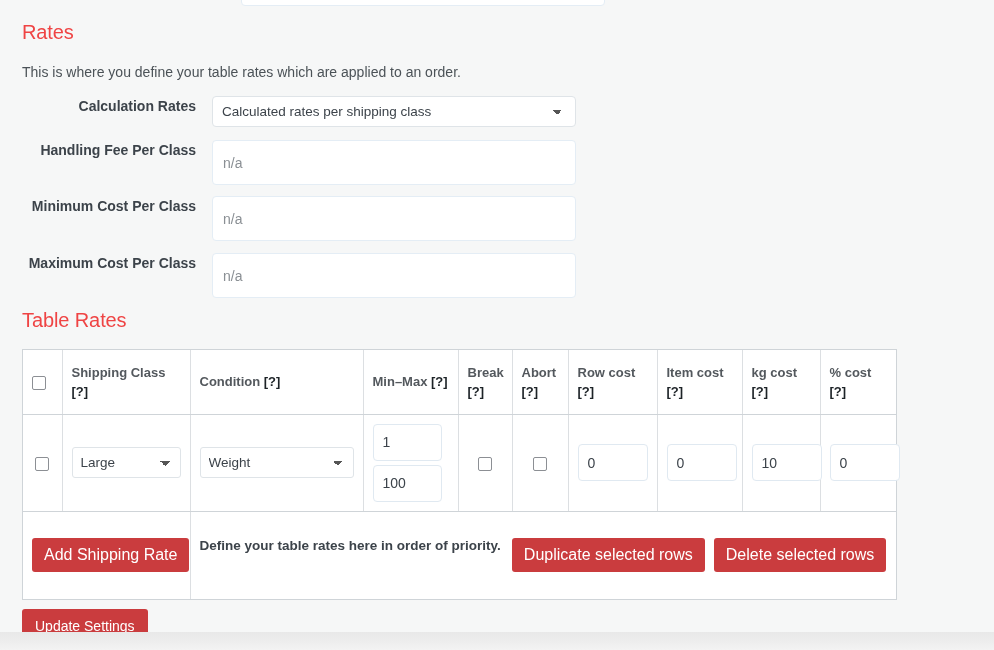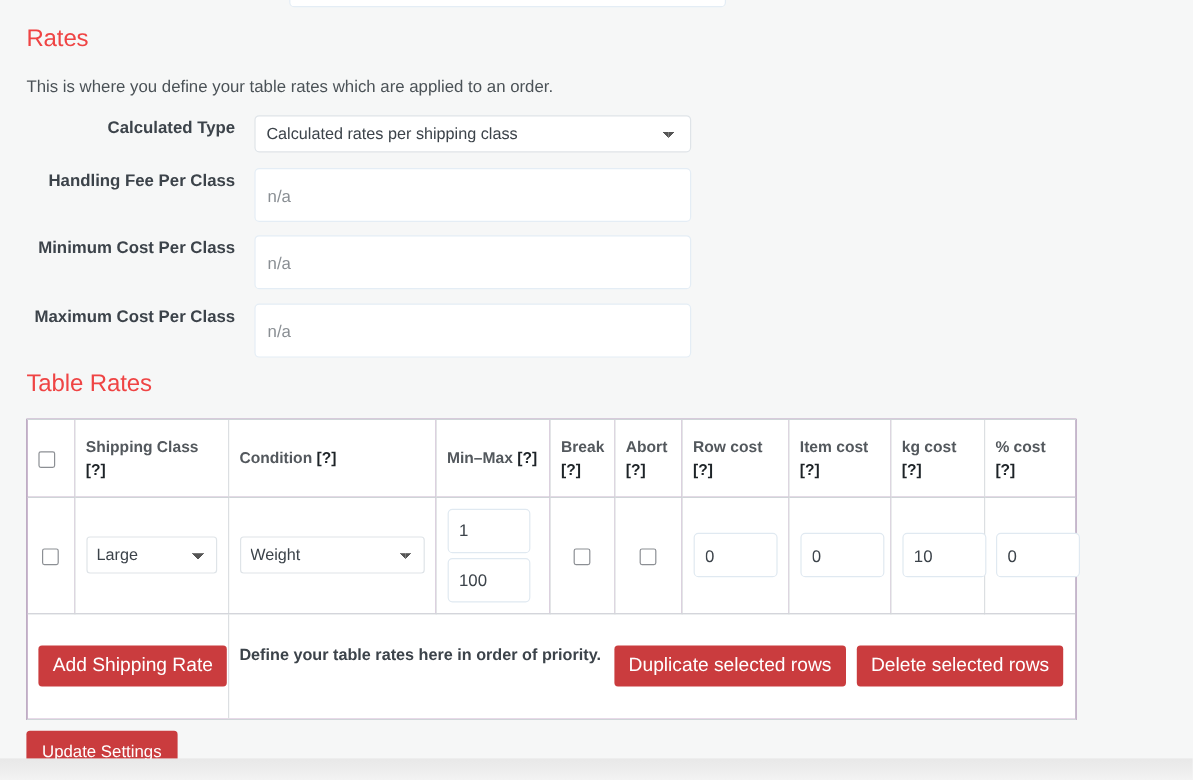--- a/index.html
+++ b/index.html
@@ -113,21 +113,21 @@
   #row-handle { top: 140px; }
   #row-min    { top: 196px; }
   #row-max    { top: 253px; }
 
   
   .rates-table-wrap {
     position: absolute;
     left: 22px;
     top: 349px;
     width: 875px;
-    background: #701a75;
+    background: #fef9c3;
     border: 1px solid #cfd4d8;
     box-sizing: border-box;
   }
   table.rates {
     width: 100%;
     border-collapse: collapse;
     table-layout: fixed;
   }
   table.rates th,
   table.rates td {
@@ -259,21 +259,21 @@
 </head>
 <body>
 
 <div class="cutoff-wrap"></div>
 
 <h2 class="section-title" id="rates-title">Rates</h2>
 
 <div class="section-desc">This is where you define your table rates which are applied to an order.</div>
 
 <div class="form-row" id="row-calc">
-  <div class="form-label">Calculated Type</div>
+  <div class="form-label">Calculation Rates</div>
   <div class="form-control">
     <select class="cf-select" id="calculation-type-select"><option value="Calculated rates per shipping class">Calculated rates per shipping class</option></select>
   </div>
 </div>
 
 <div class="form-row" id="row-handle">
   <div class="form-label">Handling Fee Per Class</div>
   <div class="form-control">
     <input class="cf-text" type="text" placeholder="n/a" style="">
   </div>

